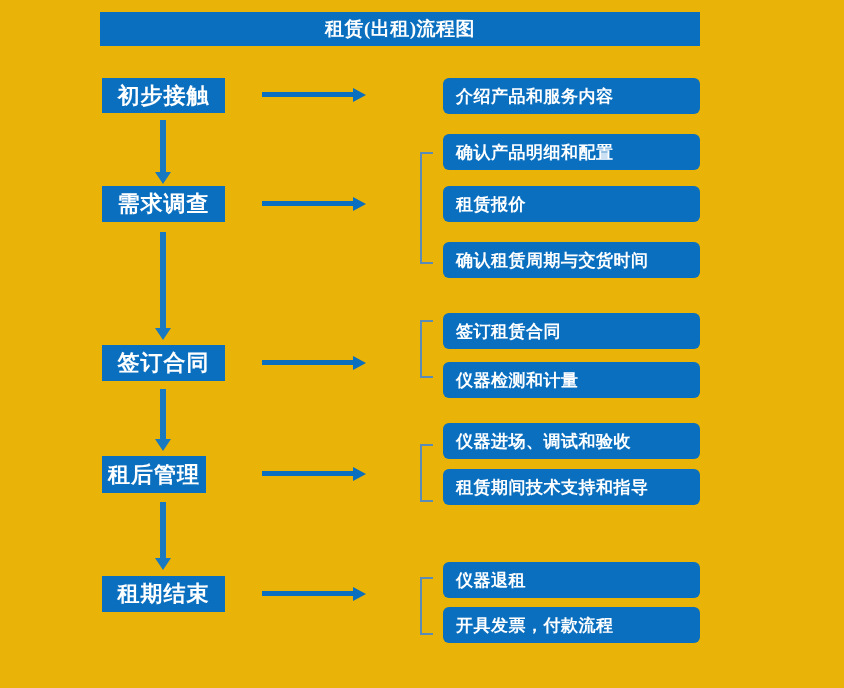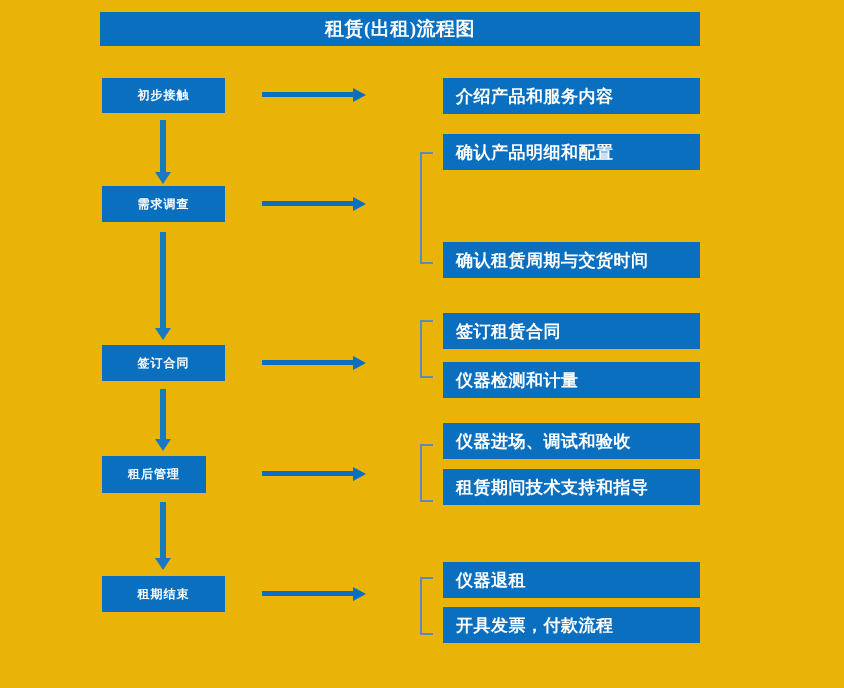--- a/index.html
+++ b/index.html
@@ -37,39 +37,40 @@
   }
 
   
   .stage-box {
     position: absolute;
     background: #0A6FBF;
     color: #ffffff;
     display: flex;
     align-items: center;
     justify-content: center;
-    font-size: 12px;
+    font-size: 22px;
     font-weight: bold;
     letter-spacing: 1px;
   }
   .detail-box {
     position: absolute;
     left: 443px;
     width: 257px;
     height: 36px;
     background: #0A6FBF;
     color: #ffffff;
     display: flex;
     align-items: center;
     justify-content: flex-start;
     padding-left: 13px;
     box-sizing: border-box;
     font-size: 17px;
     font-weight: bold;
     letter-spacing: 0.5px;
+    border-radius: 6px;
   }
 
   
   .h-arrow {
     position: absolute;
     height: 16px;
     width: 104px;
   }
   .h-arrow .shaft {
     position: absolute;
@@ -184,20 +185,21 @@
 
   <div class="bracket" style="top:152px; height:112px;"></div>
   <div class="bracket" style="top:320px; height:58px;"></div>
   <div class="bracket" style="top:444px; height:58px;"></div>
   <div class="bracket" style="top:577px; height:58px;"></div>
 
   <div class="detail-box" style="top:78px;">介绍产品和服务内容</div>
 
   <div class="detail-box" style="top:134px;">确认产品明细和配置</div>
 
+  <div class="detail-box" style="top:186px;">租赁报价</div>
 
   <div class="detail-box" style="top:242px;">确认租赁周期与交货时间</div>
 
   <div class="detail-box" style="top:313px;">签订租赁合同</div>
 
   <div class="detail-box" style="top:362px;">仪器检测和计量</div>
 
   <div class="detail-box" style="top:423px;">仪器进场、调试和验收</div>
 
   <div class="detail-box" style="top:469px;">租赁期间技术支持和指导</div>

